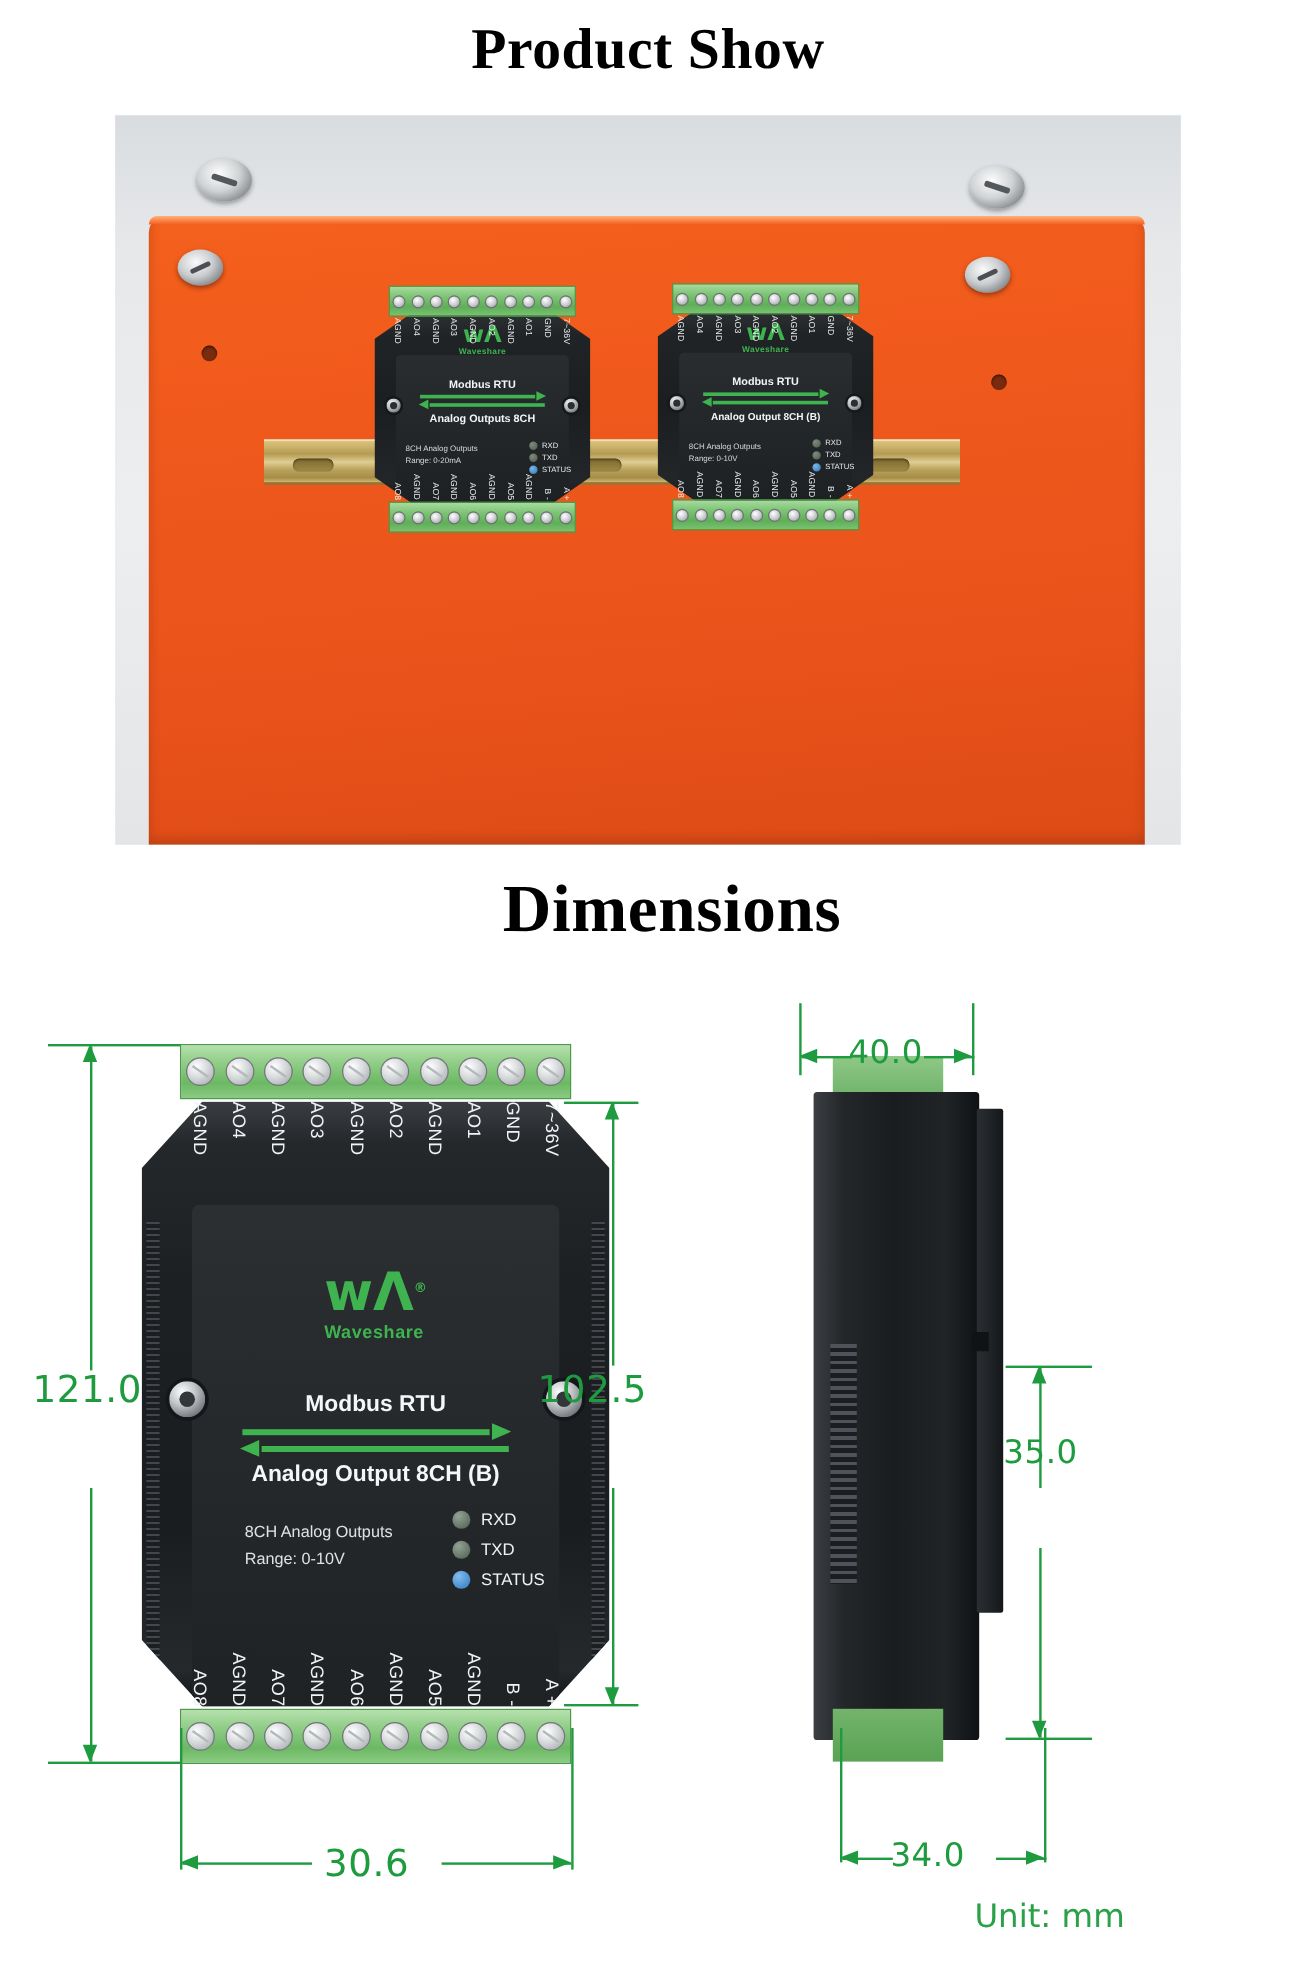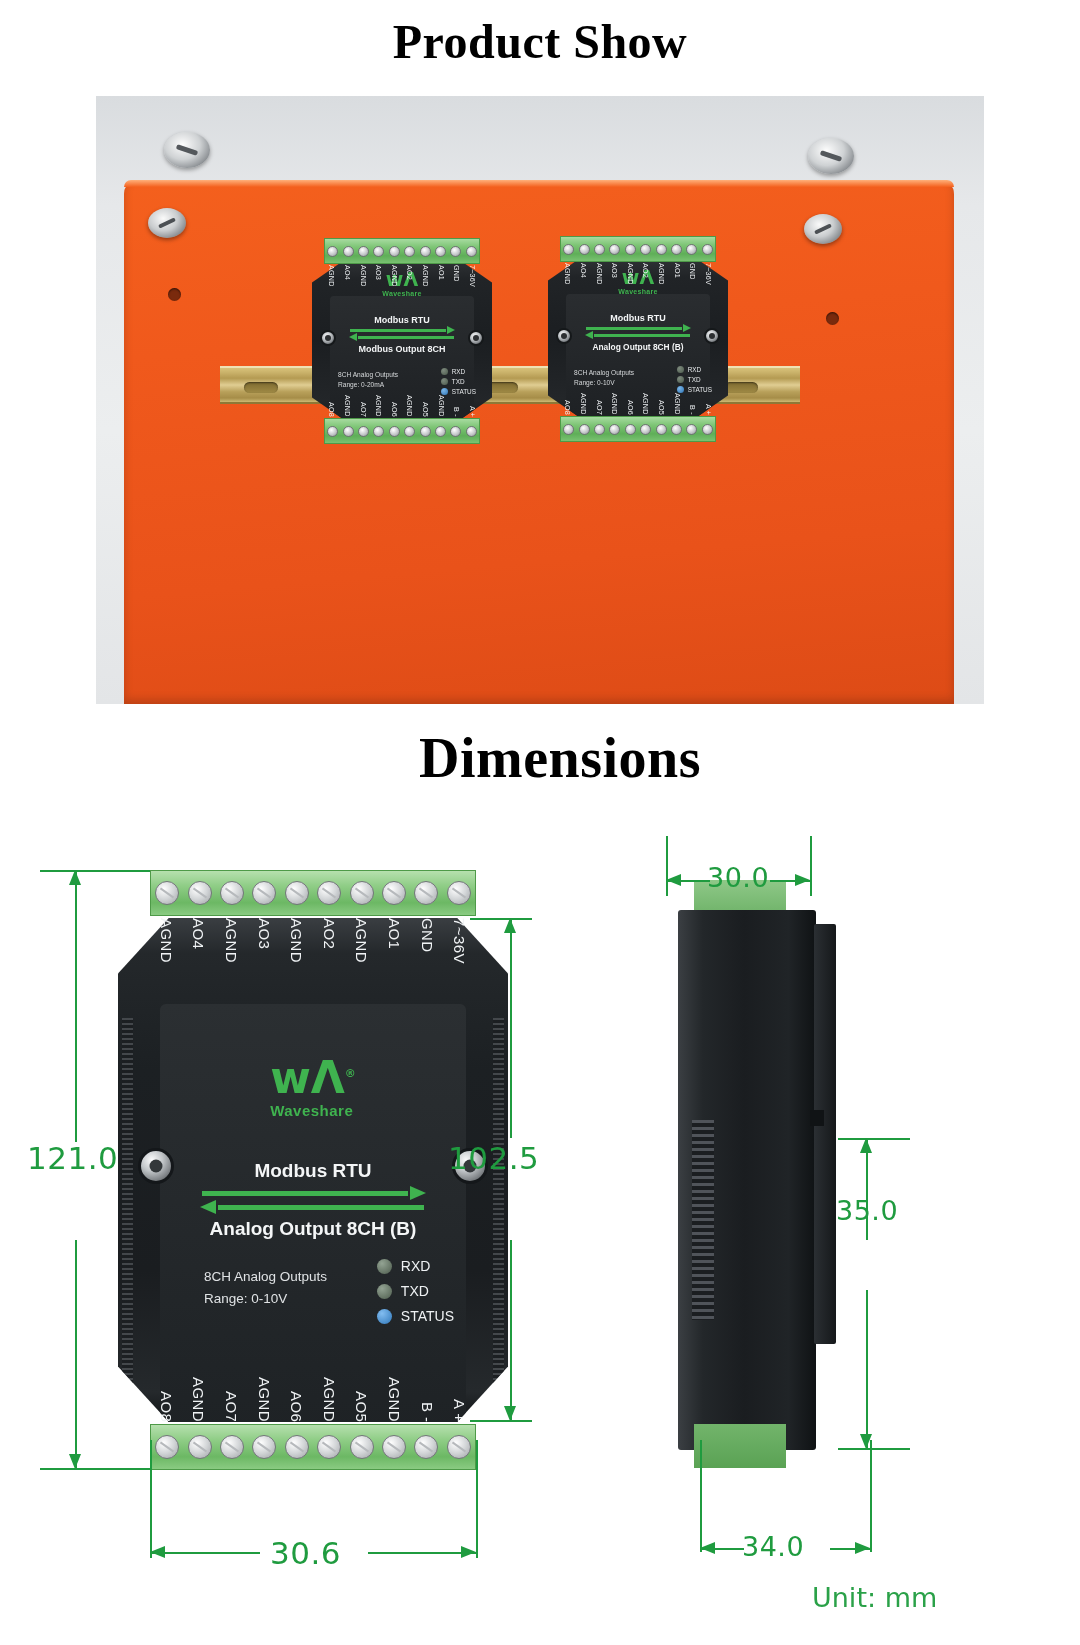--- a/index.html
+++ b/index.html
@@ -301,21 +301,21 @@
       <div class="arrows" style="top:68px;">
         <div class="arrow-row">
           <div class="arrow-bar" style="left:0;width:calc(100% - 8px);"></div>
             <div class="arrow-head-r"></div>
         </div>
         <div class="arrow-row" style="margin-top:2px;">
           <div class="arrow-bar" style="left:8px;width:calc(100% - 8px);"></div>
             <div class="arrow-head-l"></div>
         </div>
       </div>
-      <div class="mod-line" style="top:84px;">Modbus Output 8CH</div>
+      <div class="mod-line" style="top:84px;">Analog Outputs 8CH</div>
       <div class="spec" style="top:110px;">
         <div>8CH Analog Outputs</div>
         <div>Range:  0-20mA</div>
       </div>
       <div class="leds" style="top:108px;">
         <div class="led-row">
             <span class="led rxd"></span>
             <span class="led-label">RXD</span>
           </div>
         <div class="led-row">
@@ -605,21 +605,21 @@
     <div class="sd-notch" style="top:248px;"></div>
     <div class="sd-green-bot"></div>
   </div>
 
   <div class="g-line g-v" style="left:666px; top:36px; height:60px;"></div>
   <div class="g-line g-v" style="left:810px; top:36px; height:60px;"></div>
   <div class="g-line g-h" style="left:668px; top:80px; width:42px;"></div>
   <div class="g-line g-h" style="left:770px; top:80px; width:42px;"></div>
   <div class="ah ah-l" style="left:666px; top:74px;"></div>
   <div class="ah ah-r" style="left:795px; top:74px;"></div>
-  <div class="dim-text small" style="left:707px; top:62px;">30.0</div>
+  <div class="dim-text small" style="left:707px; top:62px;">40.0</div>
 
   <div class="g-line g-h" style="left:838px; top:338px; width:72px;"></div>
   <div class="g-line g-h" style="left:838px; top:648px; width:72px;"></div>
   <div class="g-line g-v" style="left:866px; top:340px; height:100px;"></div>
   <div class="g-line g-v" style="left:866px; top:490px; height:158px;"></div>
   <div class="ah ah-u" style="left:860px; top:338px;"></div>
   <div class="ah ah-d" style="left:860px; top:634px;"></div>
   <div class="dim-text small" style="left:836px; top:395px;">35.0</div>
 
   <div class="g-line g-v" style="left:700px; top:640px; height:112px;"></div>

